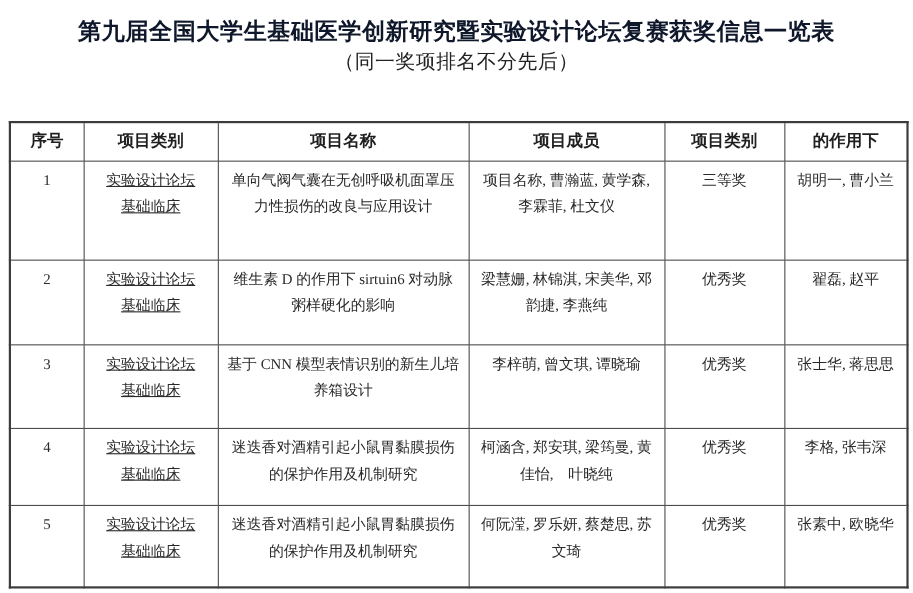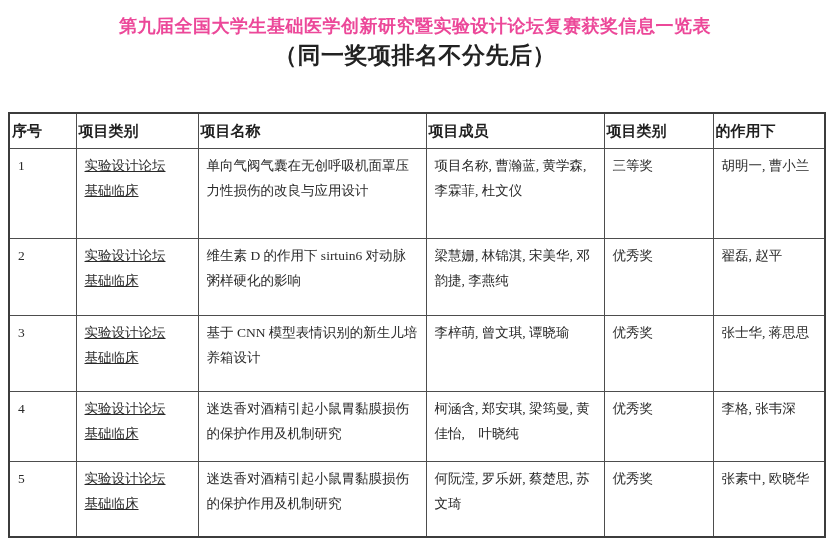--- a/index.html
+++ b/index.html
@@ -10,45 +10,45 @@
     height: 539px;
     overflow: hidden;
     font-family: "Liberation Serif", "DejaVu Serif", serif;
     color: #262626;
   }
   .doc-title-block {
     padding-top: 13px;
     text-align: center;
   }
   .doc-title {
-    font-size: 18px;
+    font-size: 21px;
     font-weight: bold;
     line-height: 1.45;
-    color: #ec4899;
+    color: #0f172a;
     letter-spacing: 0.5px;
   }
   .doc-subtitle {
-    font-size: 23px;
-    font-weight: bold;
+    font-size: 18px;
+    font-weight: normal;
     line-height: 1.45;
     color: #222222;
     letter-spacing: 0.5px;
   }
   table.awards {
     border-collapse: collapse;
     table-layout: fixed;
     margin-left: 8px;
     margin-top: 40px;
     width: 816px;
     border: 2px solid #3c3c3c;
   }
   table.awards th,
   table.awards td {
     border: 1px solid #4d4d4d;
-    text-align: left;
+    text-align: center;
     overflow: hidden;
   }
   table.awards th {
     font-size: 15px;
     font-weight: bold;
     height: 34px;
     vertical-align: middle;
     color: #1f1f1f;
     padding: 0 2px;
   }

